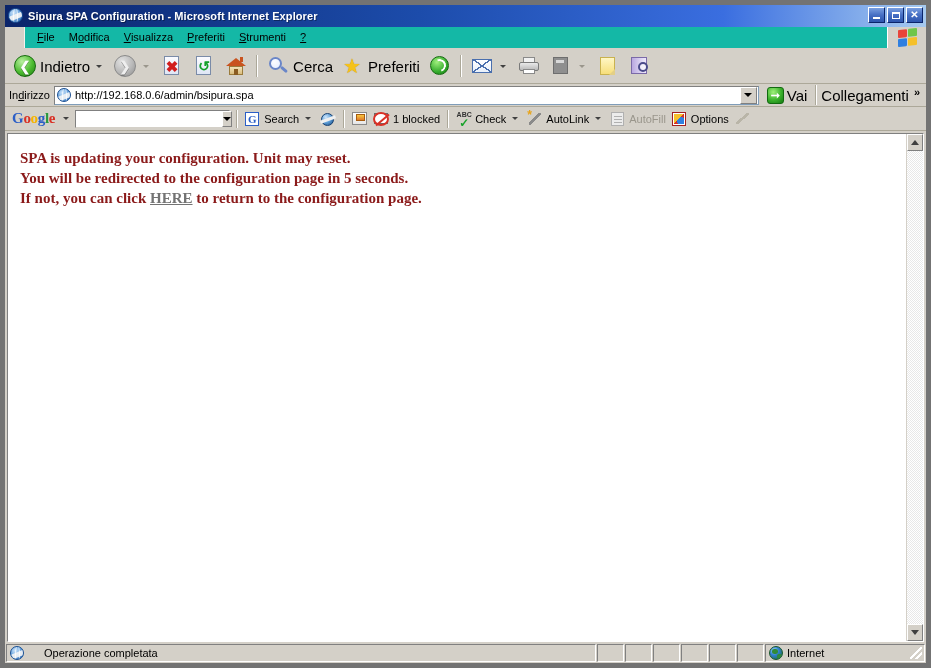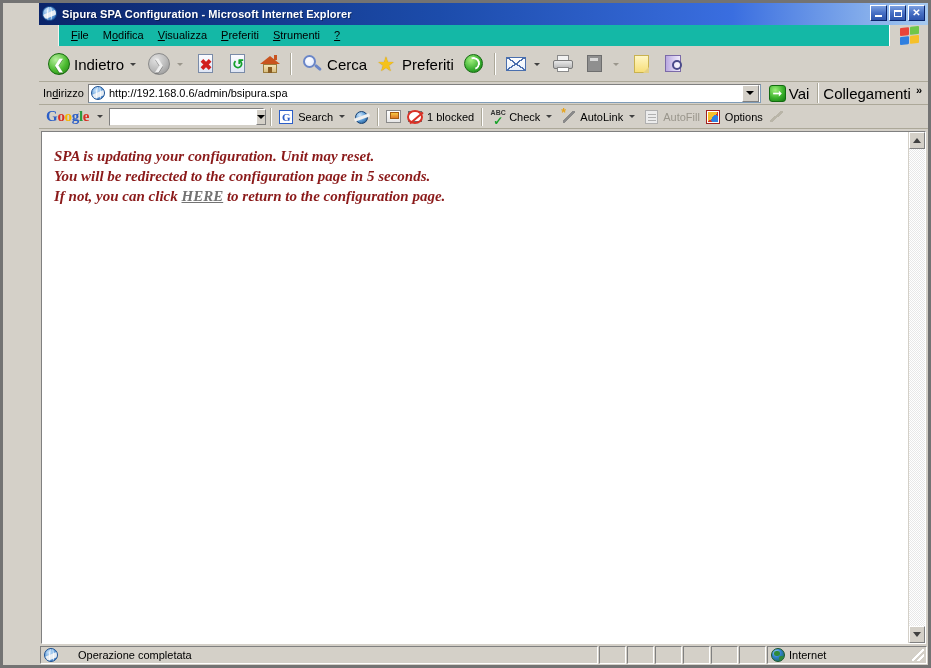--- a/index.html
+++ b/index.html
@@ -15,25 +15,24 @@
     font-family: "Liberation Sans", sans-serif;
     font-size: 11px;
     -webkit-font-smoothing: none;
   }
 
   .window {
     width: 931px;
     height: 668px;
     box-sizing: border-box;
     background: #d4d0c8;
-    border: 3px solid #737373;
+    border: 5px solid #737373;
     display: flex;
     flex-direction: column;
     position: relative;
-    padding-left: 36px;
   }
 
   
   .titlebar {
     height: 22px;
     min-height: 22px;
     background: linear-gradient(to right, #0a246a 0%, #1c4cab 45%, #3a6ee0 78%, #a6caf0 100%);
     display: flex;
     align-items: center;
     padding: 0 2px 0 3px;
@@ -485,21 +484,20 @@
   }
 
   
   .content-wrap {
     flex: 1;
     background: #d4d0c8;
     padding: 2px 2px 0 2px;
     box-sizing: border-box;
     display: flex;
     min-height: 0;
-    font-style: italic;
   }
   .content-frame {
     flex: 1;
     border: 1px solid #808080;
     border-right-color: #ffffff;
     border-bottom-color: #ffffff;
     background: #ffffff;
     display: flex;
     min-height: 0;
     box-sizing: border-box;

